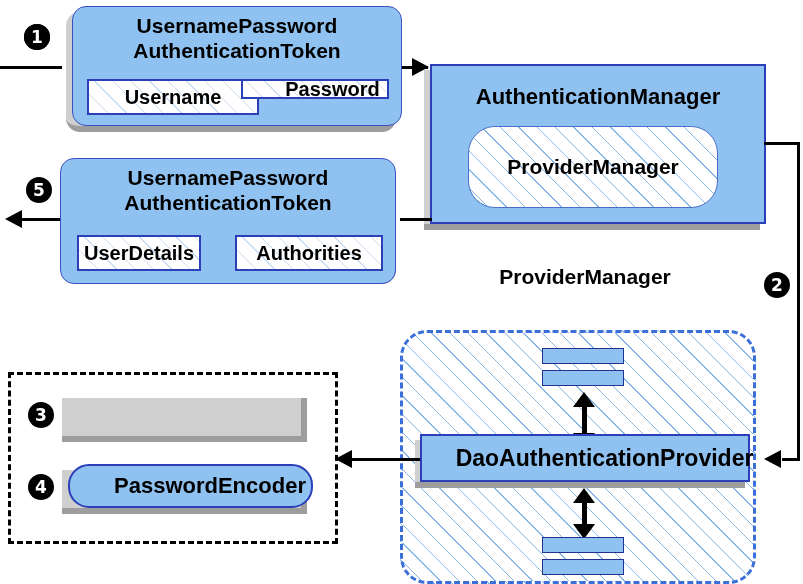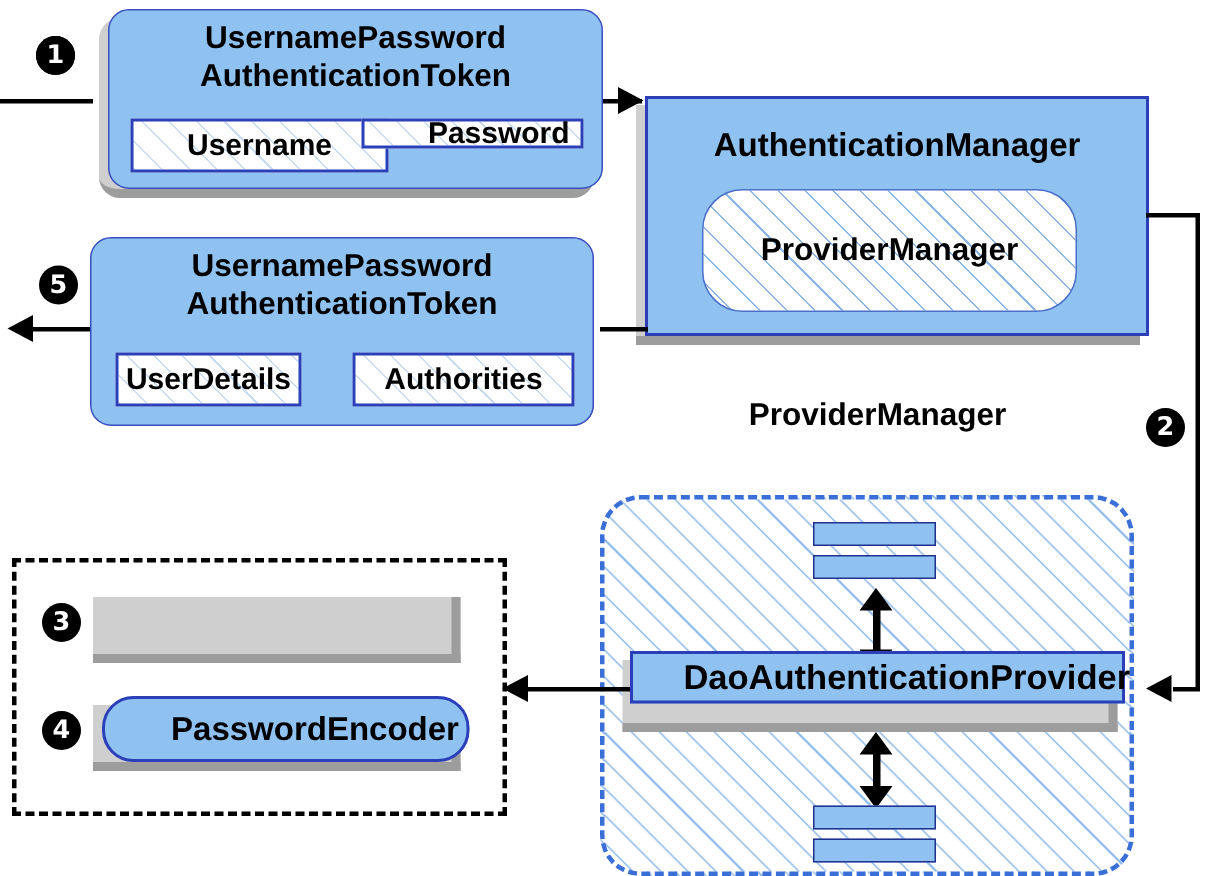--- a/index.html
+++ b/index.html
@@ -202,21 +202,21 @@
   <div class="dashed-blue hatch" style="left:400px;top:330px;width:356px;height:254px;"></div>
 
   <div class="minibar" style="left:542px;top:348px;width:82px;height:16px;"></div>
   <div class="minibar" style="left:542px;top:370px;width:82px;height:16px;"></div>
 
   <div class="vline" style="left:582px;top:396px;height:48px;border-left-width:5px;"></div>
   <div class="arrow-u" style="left:573px;top:392px;"></div>
   <div class="arrow-d" style="left:573px;top:433px;"></div>
 
   <div class="shadow" style="left:415px;top:440px;width:330px;height:48px;"></div>
-  <div class="bluebox" style="left:420px;top:434px;width:330px;height:35px;">
+  <div class="bluebox" style="left:420px;top:434px;width:330px;height:48px;">
     <span style="font-size:23px;font-weight:bold;">DaoAuthenticationProvider</span>
   </div>
 
   <div class="vline" style="left:582px;top:492px;height:42px;border-left-width:5px;"></div>
   <div class="arrow-u" style="left:573px;top:488px;"></div>
   <div class="arrow-d" style="left:573px;top:524px;"></div>
 
   <div class="minibar" style="left:542px;top:537px;width:82px;height:16px;"></div>
   <div class="minibar" style="left:542px;top:559px;width:82px;height:16px;"></div>
 

